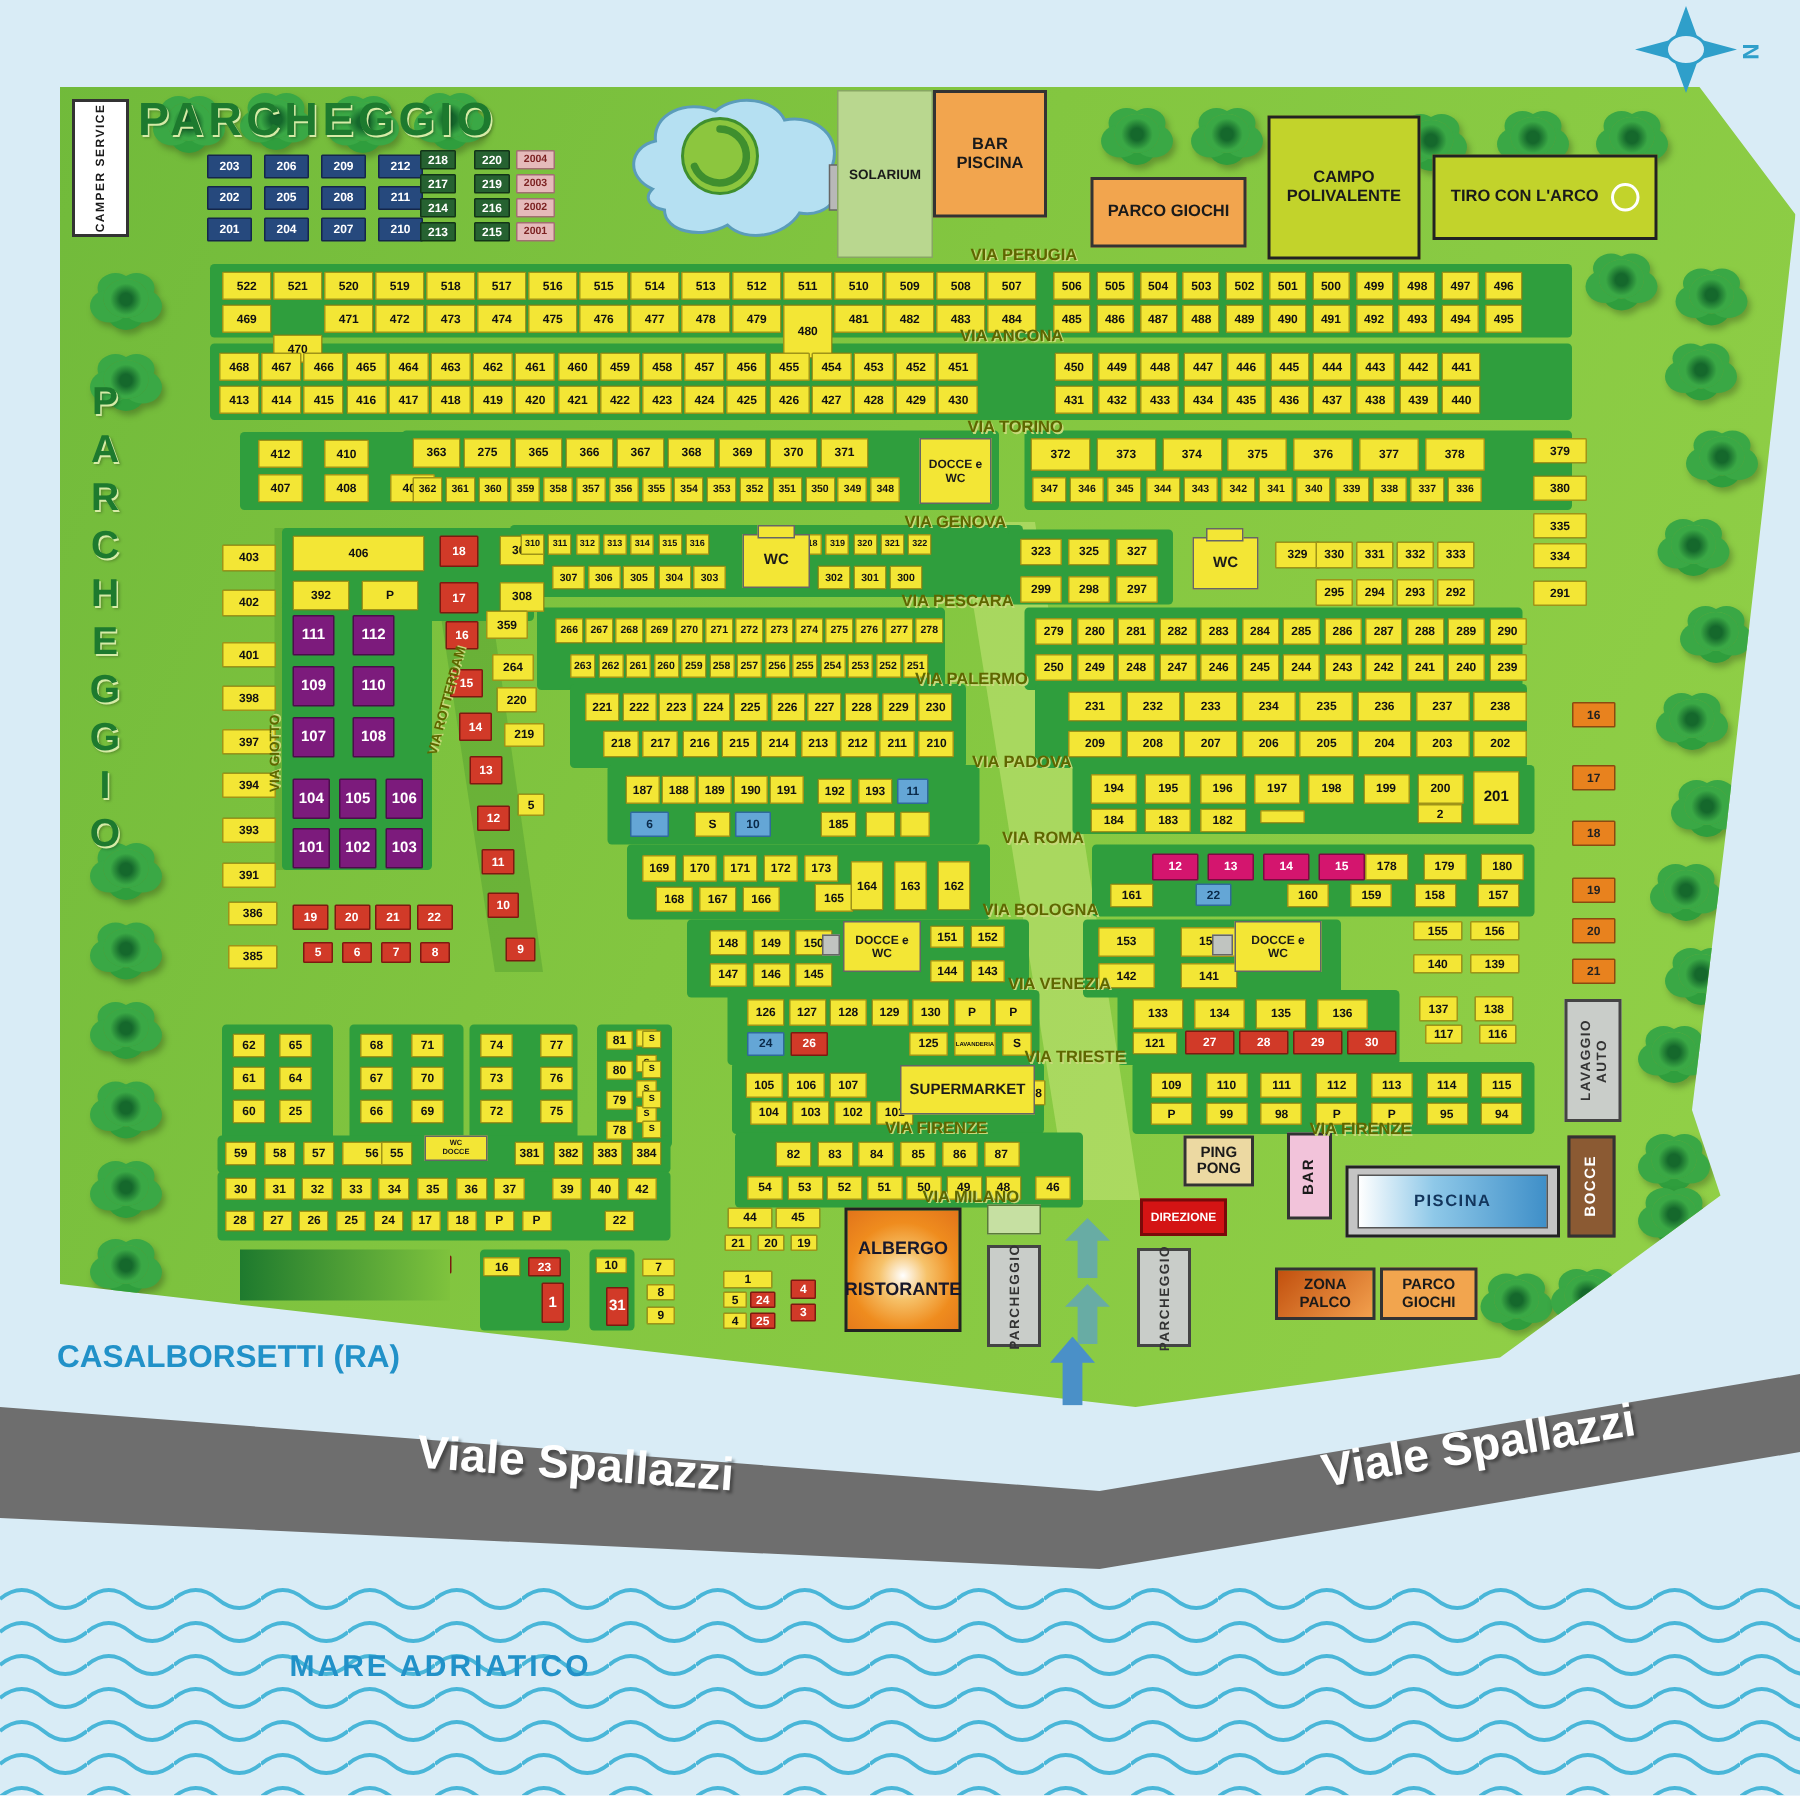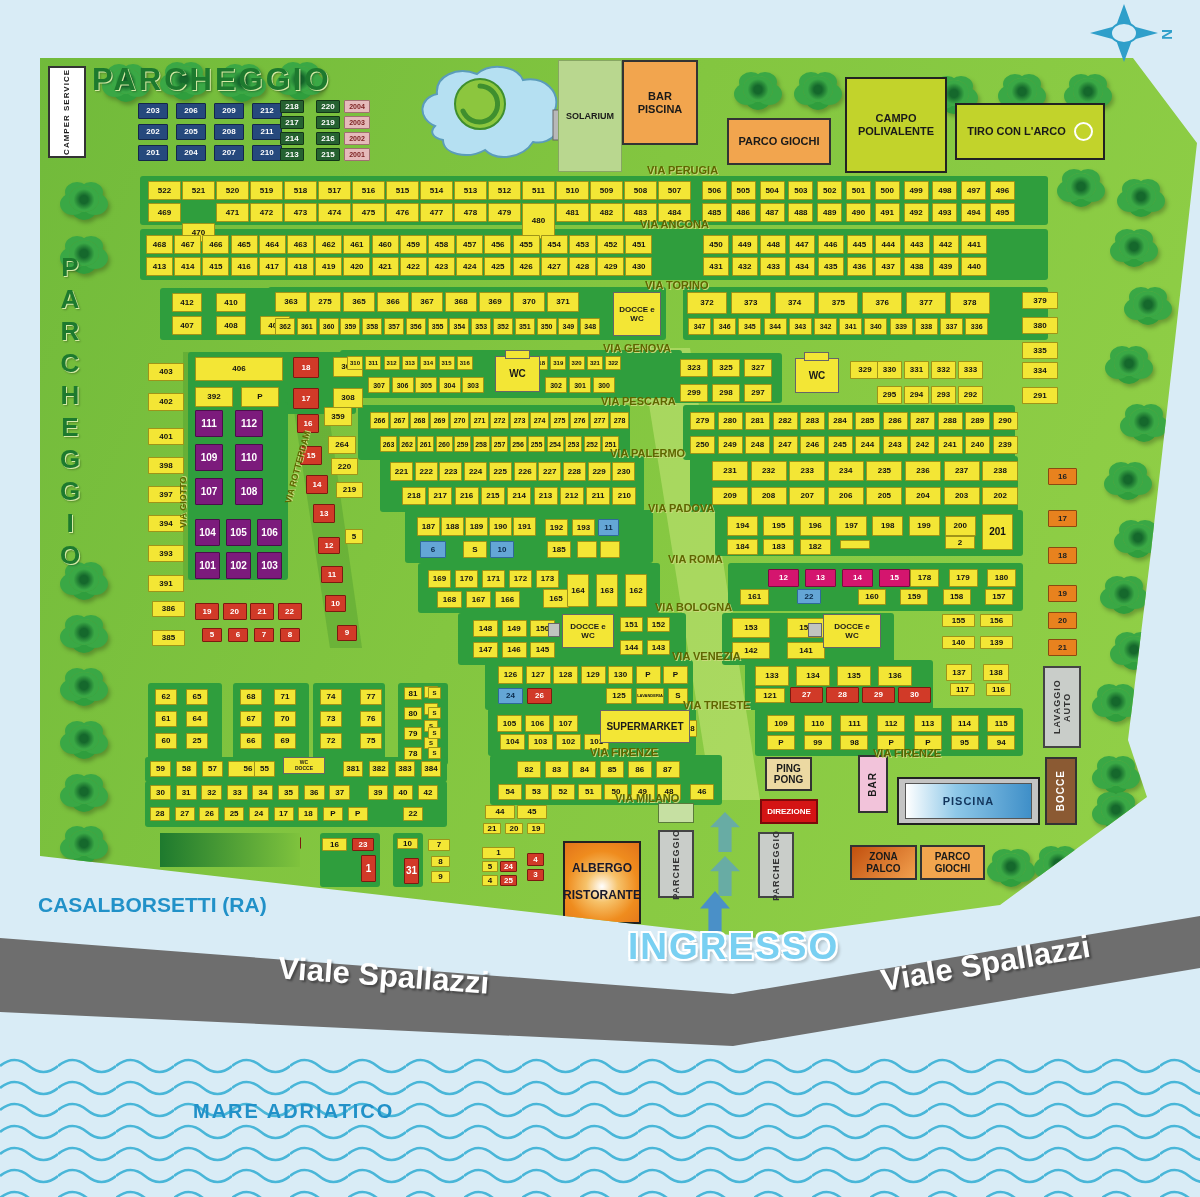--- a/index.html
+++ b/index.html
@@ -32,21 +32,21 @@
   .orange-box{background:#f2a54e;border:2px solid #333;}
   .field-box{background:#c2d32b;border:2px solid #222;}
   .yellow-box{background:#f3e635;border:1px solid #666;}
   .tab::before{content:"";position:absolute;top:-7px;left:20%;width:55%;height:7px;background:#f3e635;border:1px solid #666;}
   .white-box{background:#fff;border:2px solid #333;}
   .solarium-box{background:#b9d78f;border:1px solid #87a663;}
   .gray-box{background:#c9cdc9;border:2px solid #444;color:#333;}
   .graysq-box{background:#c0c4c0;border:1px solid #666;}
   .pink-box{background:#f2c3da;border:2px solid #333;}
   .brown-box{background:#8b5a33;border:2px solid #333;color:#fff;}
-  .tan-box{background:#ecd9a2;border:2px solid #333;}
+  .tan-box{background:#ecd9a2;border:2px solid #333;margin-left:24px;}
   .red-box{background:#d41414;border:2px solid #7a0a0a;color:#fff;}
   .lgreen-box{background:#c6e0a2;border:1px solid #5a7a3a;}
   .albergo-box{background:radial-gradient(circle at 50% 55%,#ffffff 0%,#f6c26a 28%,#ef8c1e 62%,#e2741a 100%);border:2px solid #222;color:#18182b;}
   .zona-box{background:linear-gradient(135deg,#c2500e,#f2a04e);border:2px solid #333;}
   .graygrad-box{background:linear-gradient(90deg,#1e7a2e,#7fc33d);}
   .piscina-outer{background:#c4c4c4;border:2px solid #222;}
   .piscina-inner{background:linear-gradient(90deg,#ffffff,#8ec8e8 40%,#3f8fc8);border:1px solid #555;color:#12355c;letter-spacing:1px;}
   .ring{display:inline-block;width:15px;height:15px;border:2px solid #fff;border-radius:50%;margin-left:8px;}
   .street{position:absolute;z-index:6;font-size:11px;font-weight:bold;color:#5f6600;white-space:nowrap;
           text-shadow:1px 1px 0 #c8d87a;transform-origin:left top;}
@@ -757,21 +757,21 @@
       <div class="facility red-box" style="left: 760px; top: 799px; width: 58px; height: 25px; position: absolute; font-size: 8px;"><span>DIREZIONE</span></div>
       <div class="facility pink-box vert" style="left: 858px; top: 755px; width: 30px; height: 58px; position: absolute; font-size: 10px;"><span>BAR</span></div>
       <div class="facility piscina-outer" style="left: 897px; top: 777px; width: 143px; height: 48px; position: absolute;"><span></span></div>
       <div class="facility piscina-inner" style="left: 905px; top: 783px; width: 127px; height: 36px; position: absolute; font-size: 11px;"><span>PISCINA</span></div>
       <div class="facility zona-box" style="left: 850px; top: 845px; width: 67px; height: 35px; position: absolute; font-size: 10px;"><span>ZONA
 PALCO</span></div>
       <div class="facility orange-box" style="left: 920px; top: 845px; width: 65px; height: 35px; position: absolute; font-size: 10px;"><span>PARCO
 GIOCHI</span></div>
       <div class="facility brown-box vert" style="left: 1045px; top: 757px; width: 32px; height: 68px; position: absolute; font-size: 10px;"><span>BOCCE</span></div>
       <div class="facility gray-box vert" style="left: 1043px; top: 666px; width: 38px; height: 82px; position: absolute; font-size: 9px;"><span>LAVAGGIO AUTO</span></div>
-      <div class="facility albergo-box" style="left: 563px; top: 805px; width: 78px; height: 83px; position: absolute; font-size: 12px; margin-top: 36px;"><span>ALBERGO
+      <div class="facility albergo-box" style="left: 563px; top: 805px; width: 78px; height: 83px; position: absolute; font-size: 12px;"><span>ALBERGO
 
 RISTORANTE</span></div>
       <div class="facility lgreen-box" style="left: 658px; top: 803px; width: 36px; height: 20px; position: absolute;"><span></span></div>
       <div class="facility gray-box vert" style="left: 658px; top: 830px; width: 36px; height: 68px; position: absolute; font-size: 9px;"><span>PARCHEGGIO</span></div>
       <div class="facility gray-box vert" style="left: 758px; top: 832px; width: 36px; height: 66px; position: absolute; font-size: 9px;"><span>PARCHEGGIO</span></div>
       <div class="facility graygrad-box" style="left: 160px; top: 833px; width: 140px; height: 34px; position: absolute;"><span></span></div>
       <div class="street" style="left: 647px; top: 164px; width: auto; height: auto; position: absolute;">VIA PERUGIA</div>
       <div class="street" style="left: 640px; top: 218px; width: auto; height: auto; position: absolute;">VIA ANCONA</div>
       <div class="street" style="left: 645px; top: 279px; width: auto; height: auto; position: absolute;">VIA TORINO</div>
       <div class="street" style="left: 603px; top: 342px; width: auto; height: auto; position: absolute;">VIA GENOVA</div>
@@ -789,21 +789,20 @@
       <div class="street" style="left: 283px; top: 502px; width: auto; height: auto; position: absolute; font-size: 9px; transform: rotate(-75deg);">VIA ROTTERDAM</div>
     </div>
 
   <div class="arrow arrow-blue" style="left:700px;top:891px;width:30px;height:46px;"></div>
 
   <svg style="position:absolute;left:0;top:905px;z-index:2" width="1200" height="150">
     <polygon points="0,33 733,89 1200,11 1200,63 733,141 0,107" fill="#6e6e6e"></polygon>
   </svg>
 
   <div id="casalborsetti">CASALBORSETTI (RA)</div>
-  <div id="ingresso">INGRESSO</div>
   <div id="viale-left" class="viale">Viale Spallazzi</div>
   <div id="viale-right" class="viale">Viale Spallazzi</div>
 
   <svg style="position:absolute;left:0;top:1052px;z-index:1" width="1200" height="145">
     <defs>
       <pattern id="wv" width="58" height="22" patternUnits="userSpaceOnUse">
         <path d="M0 14 Q14.5 2 29 14 T58 14" fill="none" stroke="#49b6d8" stroke-width="2.6"></path>
       </pattern>
     </defs>
     <rect width="1200" height="145" fill="url(#wv)"></rect>

